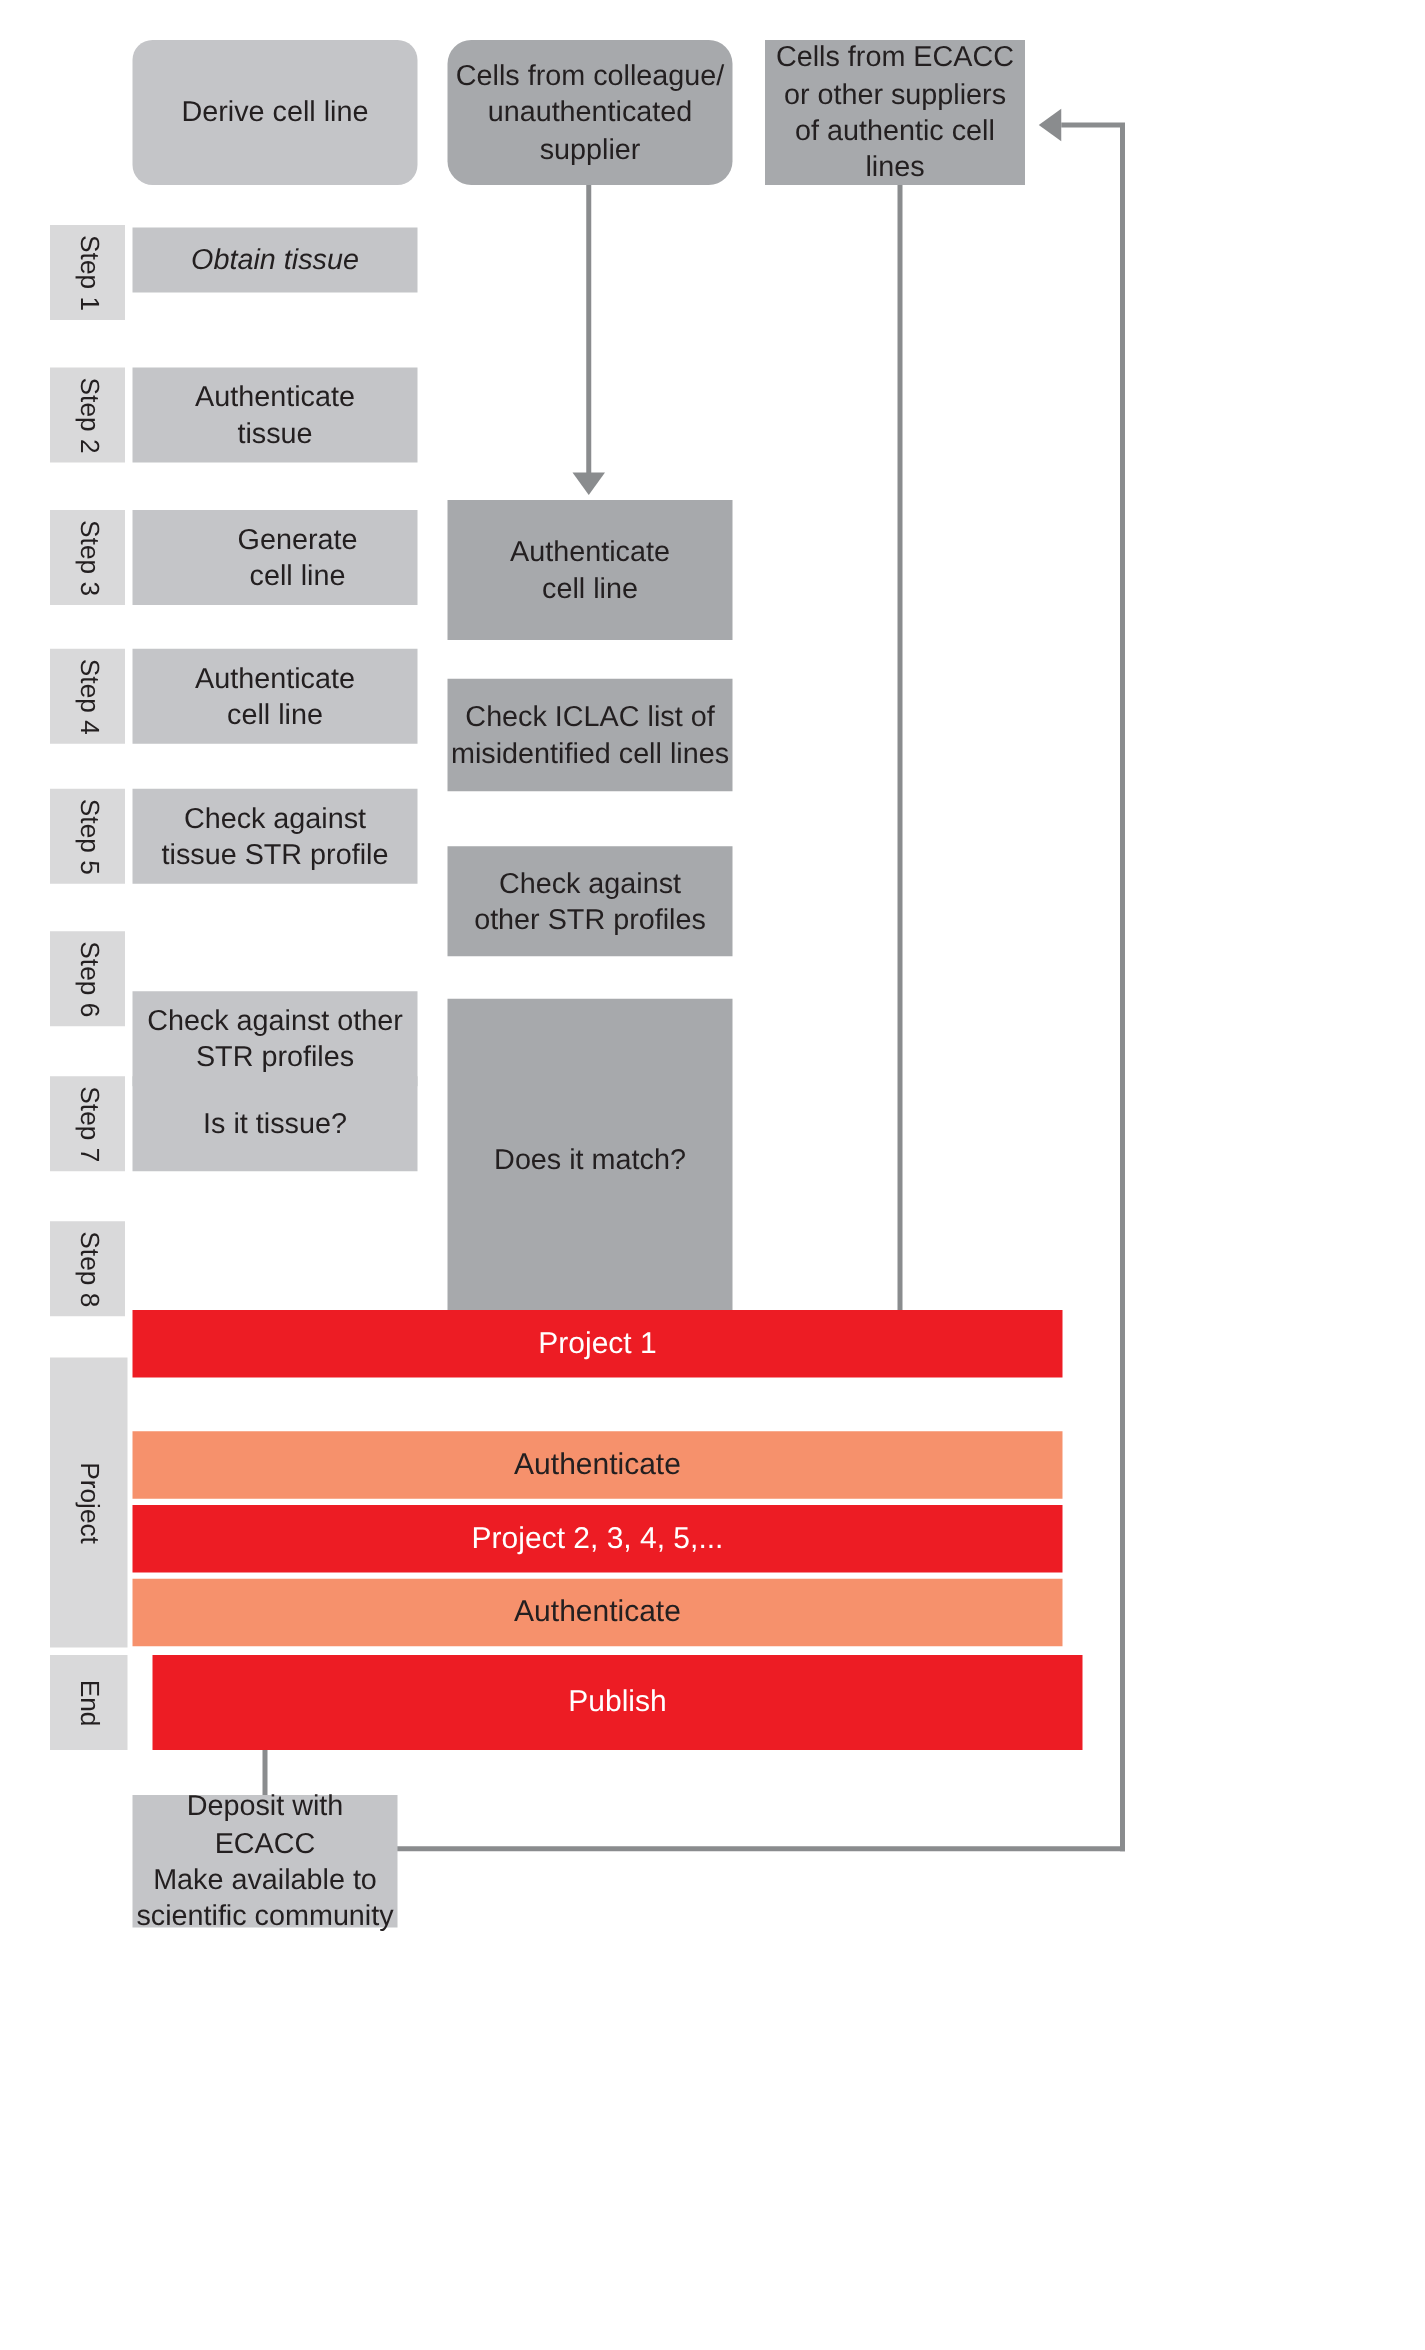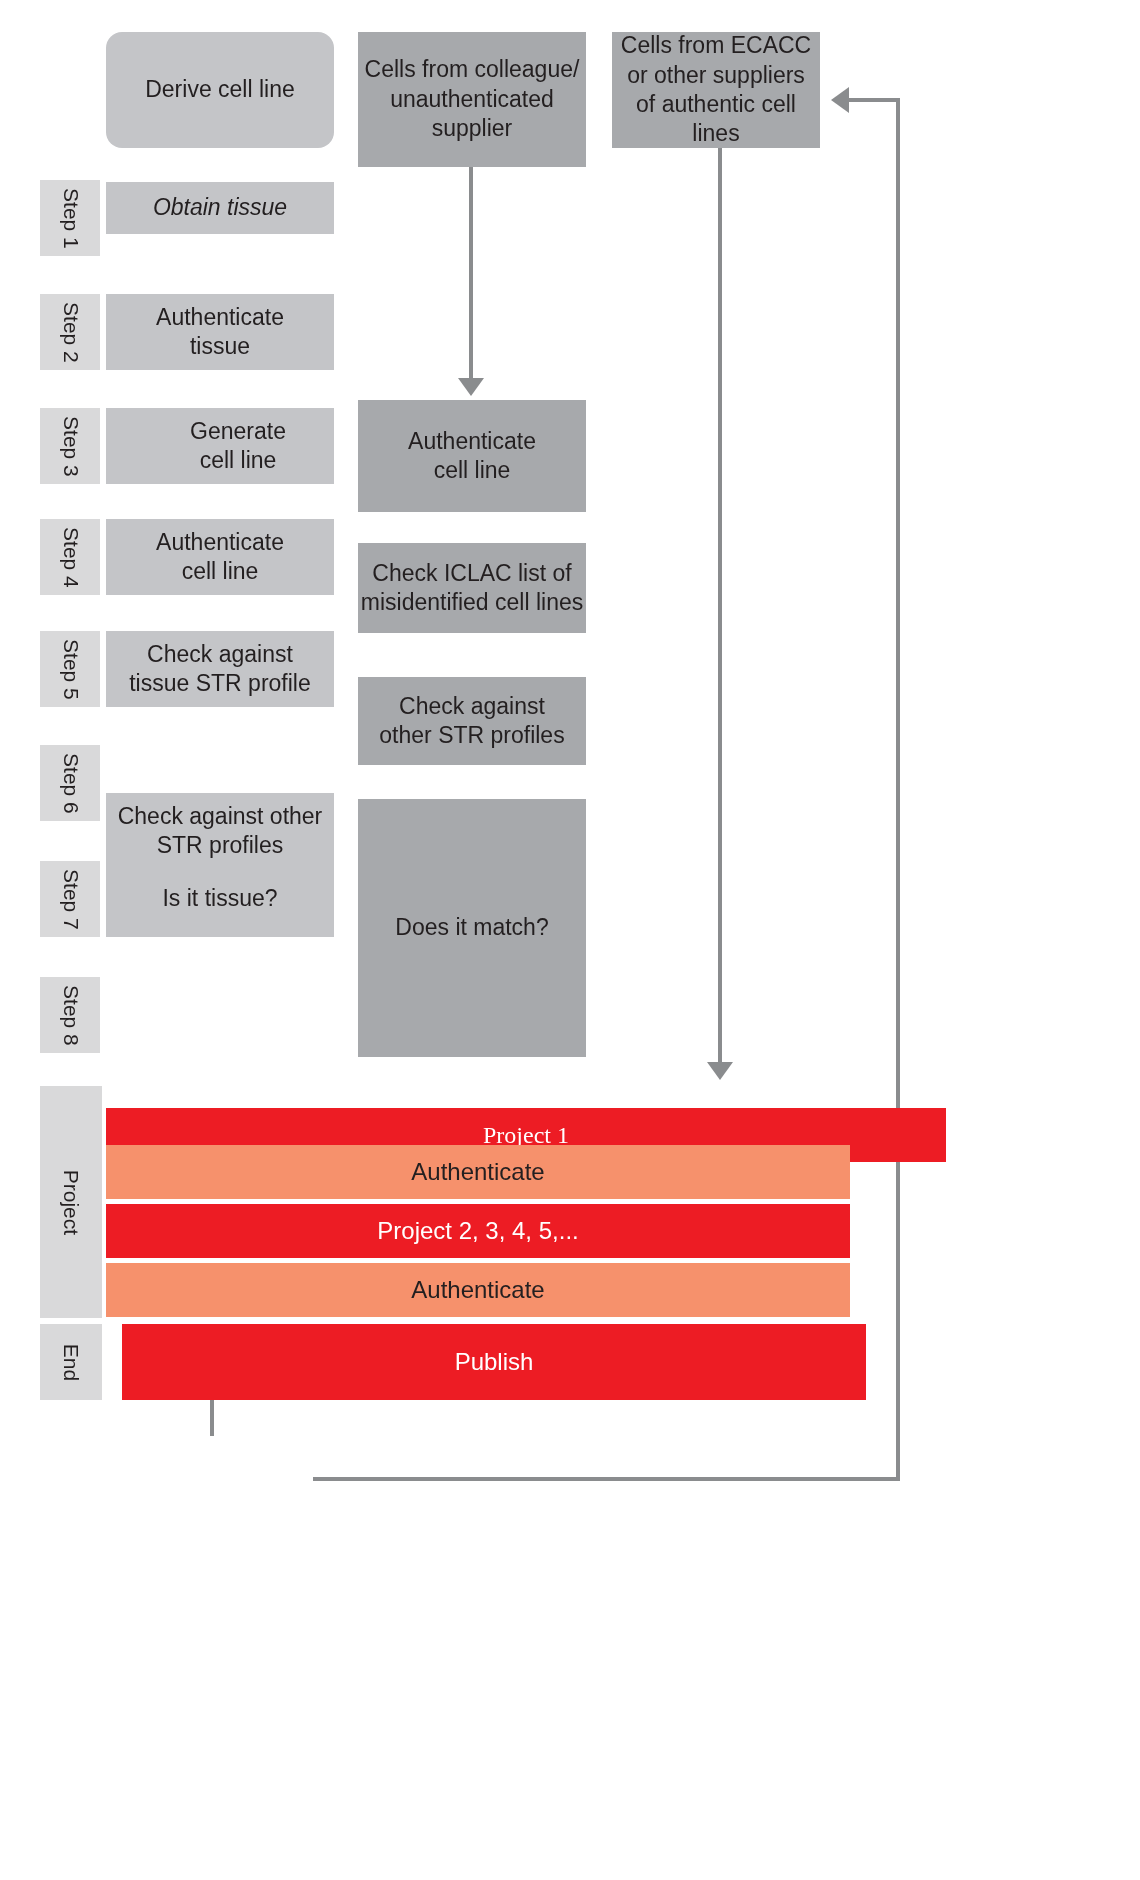--- a/index.html
+++ b/index.html
@@ -106,21 +106,21 @@
 
   <div class="conn vline" style="left:210px; top:1399px; height:37px;"></div>
 
   <div class="conn hline" style="left:313px; top:1477px; width:587px;"></div>
   <div class="conn vline" style="left:896px; top:100px; height:1381px;"></div>
   <div class="conn hline" style="left:849px; top:98px; width:51px;"></div>
   <div class="arrow-left" style="left:831px; top:87px;"></div>
 
   <div class="node grey-pale" style="left:106px; top:32px; width:228px; height:116px;border-radius:16px;">Derive cell line</div>
 
-  <div class="node grey-mid" style="left:358px; top:32px; width:228px; height:135px;">Cells from colleague/
+  <div class="node grey-mid" style="left:358px; top:32px; width:228px; height:116px;border-radius:19px;">Cells from colleague/
 unauthenticated
 supplier</div>
 
   <div class="node grey-mid" style="left:612px; top:32px; width:208px; height:116px;">Cells from ECACC
 or other suppliers
 of authentic  cell lines</div>
 
   <div class="node lbl" style="left:40px; top:180px; width:60px; height:76px;">
     <span class="rot">Step 1</span>
   </div>
@@ -177,24 +177,27 @@
 
   <div class="node grey-mid" style="left:358px; top:799px; width:228px; height:258px;">Does it match?</div>
 
   <div class="node lbl" style="left:40px; top:1086px; width:62px; height:232px;">
     <span class="rot">Project</span>
   </div>
   <div class="node lbl" style="left:40px; top:1324px; width:62px; height:76px;">
     <span class="rot">End</span>
   </div>
 
-  <div class="node bar-red" style="left:106px; top:1108px; width:840px; height:54px;font-family:Liberation Serif, serif;">Project 1</div>
+  <div class="node bar-red" style="left:106px; top:1048px; width:744px; height:54px;">Project 1</div>
 
   <div class="node bar-salmon" style="left:106px; top:1145px; width:744px; height:54px;">Authenticate</div>
 
   <div class="node bar-red" style="left:106px; top:1204px; width:744px; height:54px;">Project 2, 3, 4, 5,...</div>
 
   <div class="node bar-salmon" style="left:106px; top:1263px; width:744px; height:54px;">Authenticate</div>
 
   <div class="node bar-red" style="left:122px; top:1324px; width:744px; height:76px;">Publish</div>
 
+  <div class="node grey-deposit" style="left:106px; top:1436px; width:212px; height:106px;">Deposit with ECACC
+Make available to
+scientific community</div>
 
 </div>
 
 </body></html>

